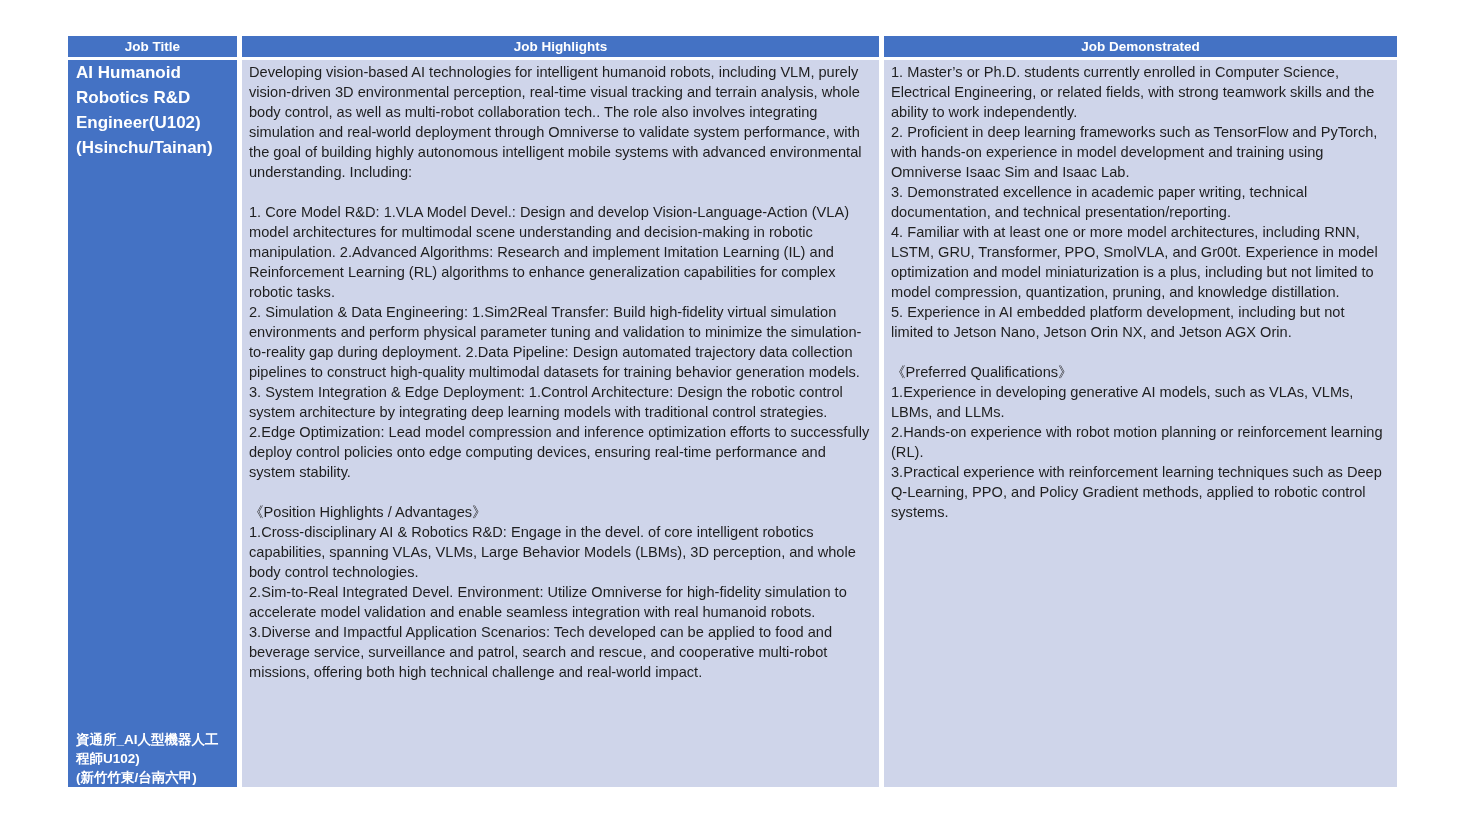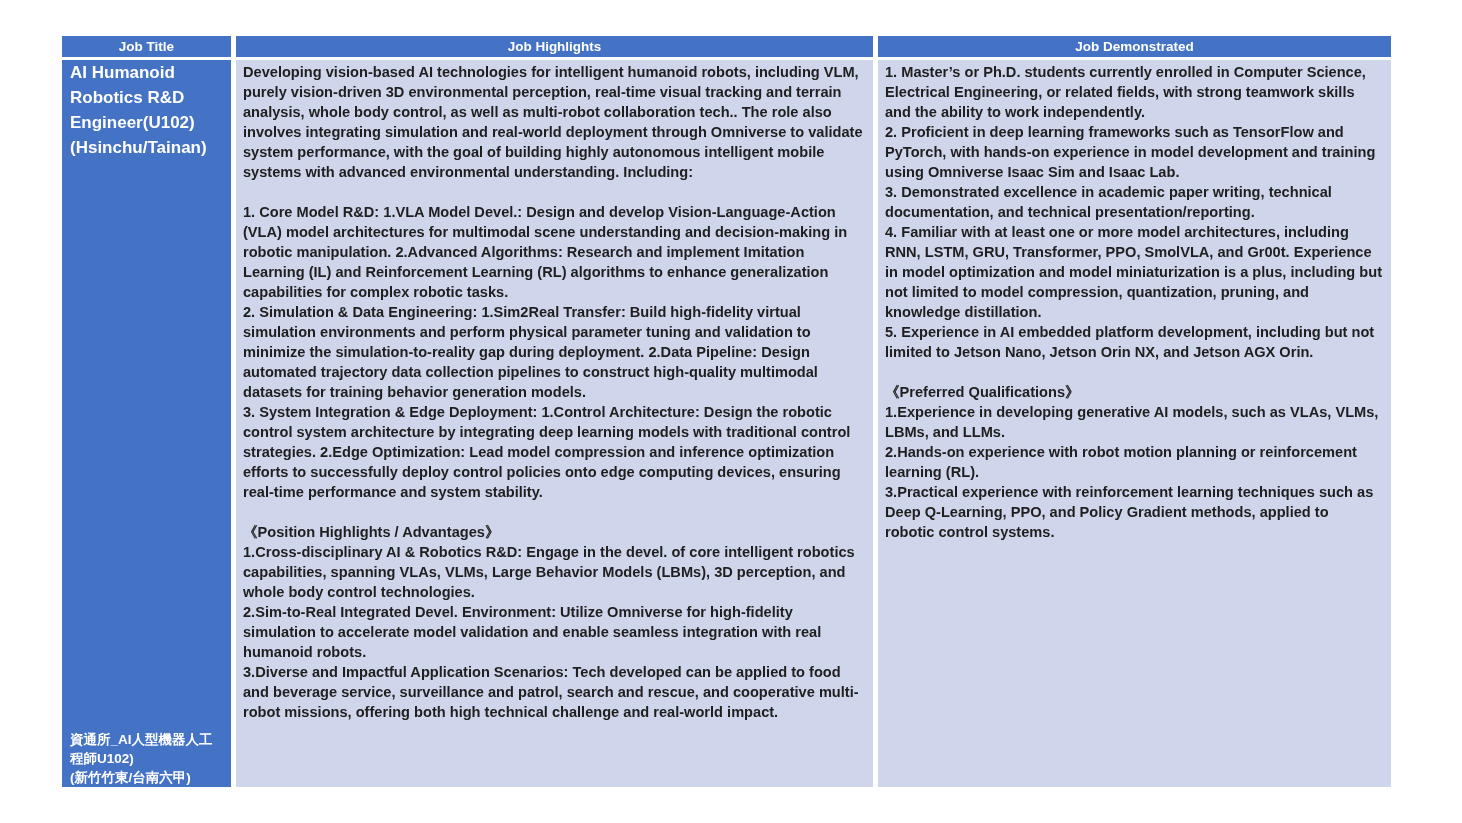--- a/index.html
+++ b/index.html
@@ -11,21 +11,21 @@
     overflow: hidden;
     font-family: "Liberation Sans", "DejaVu Sans", sans-serif;
   }
   .page {
     position: relative;
     width: 1462px;
     height: 823px;
   }
   .jobtable {
     position: absolute;
-    left: 62px;
+    left: 68px;
     top: 36px;
     display: grid;
     grid-template-columns: 169px 637px 513px;
     grid-template-rows: 21px 727px;
     column-gap: 5px;
     row-gap: 3px;
     background: #FFFFFF;
   }
   .th {
     background: #4472C4;
@@ -62,21 +62,20 @@
     white-space: pre-line;
   }
   .body-cell {
     background: #CFD5EA;
     color: #1F1F1F;
     font-size: 14.6px;
     line-height: 20px;
     white-space: pre-line;
     padding: 2px 9px 0 7px;
     box-sizing: border-box;
-    font-weight: bold;
   }
 </style>
 </head>
 <body>
 
 <div class="page">
   <div class="jobtable">
 
     <div class="th">Job Title</div>
 

